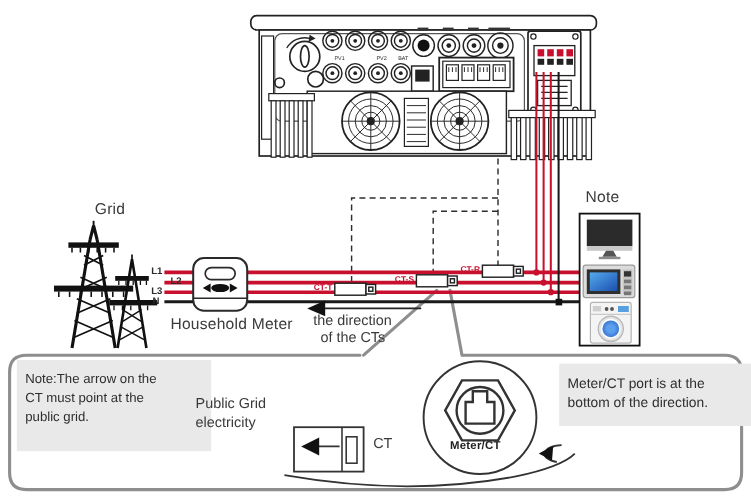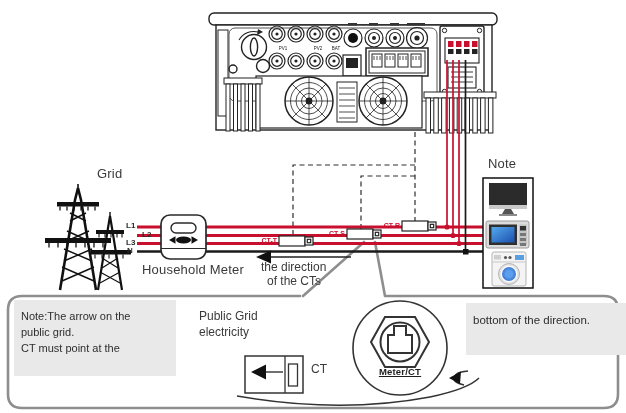--- a/index.html
+++ b/index.html
@@ -13,21 +13,21 @@
   .fs115{font-size:12px;}
   .wirelbl{font-size:8px;font-weight:700;color:#2b2b2b;line-height:1;}
   .cttag{font-size:7px;font-weight:700;color:#c8102e;line-height:1;width:26px;text-align:right;}
   .notebox{
     position:absolute;background:#e9e9e9;color:#2e2e2e;
     font-size:11px;line-height:1.45;padding:9px 7px;
   }
   .notebox div{white-space:nowrap;}
   .portnote{font-size:11.5px;line-height:1.4;}
   .meterct{position:absolute;font-size:9.5px;font-weight:700;color:#1e1e1e;
-    width:50px;text-align:center;letter-spacing:.2px;text-decoration:underline;}
+    width:50px;text-align:left;letter-spacing:.2px;}
 </style>
 </head>
 <body>
 
 <div id="stage">
 
   <svg class="layer" width="626" height="413" viewBox="0 0 626 413">
     <defs>
       <linearGradient id="mwblue" x1="0" y1="0" x2="1" y2="1">
         <stop offset="0" stop-color="#55aaee"></stop>
@@ -311,50 +311,51 @@
     </g>
 
     <g stroke="#333" fill="#fff">
       <circle cx="400" cy="348" r="47" stroke-width="1.6"></circle>
       <polygon points="371,342 385,317 415,317 429,342 415,367 385,367" stroke-width="2"></polygon>
       <circle cx="400" cy="342" r="19.5" stroke-width="2"></circle>
       <path d="M388 353 V335 h6 v-9 h12 v9 h6 v18 z" stroke-width="2"></path>
     </g>
   </svg>
 
-  <div class="lbl fs13" style="left:97px;top:166px;">Grid</div>
+  <div class="lbl fs13" style="left:79px;top:166px;">Grid</div>
 
   <div class="lbl wirelbl" style="left:126px;top:222px;">L1</div>
   <div class="lbl wirelbl" style="left:126px;top:230.5px;padding-left:16px;">L2</div>
   <div class="lbl wirelbl" style="left:126px;top:239px;text-align:center;">L3</div>
   <div class="lbl wirelbl" style="left:127px;top:247px;">N</div>
 
   <div class="lbl fs13" style="left:142px;top:262px;">Household Meter</div>
 
   <div class="lbl fs115" style="left:261px;top:260px;">the direction</div>
   <div class="lbl fs115" style="left:267px;top:274px;">of the CTs</div>
 
   <div class="lbl fs13" style="left:488px;top:156px;">Note</div>
 
   <div class="lbl cttag" style="left:251px;top:237px;">CT-T</div>
   <div class="lbl cttag" style="left:319px;top:230px;">CT-S</div>
   <div class="lbl cttag" style="left:374px;top:222px;">CT-R</div>
 
   <div class="notebox" style="left:14px;top:300px;width:148px;height:58px;">
     <div>Note:The  arrow on the</div>
+    <div>CT must point at the</div>
     <div>public grid.</div>
-    <div>CT must point at the</div>
   </div>
 
-  <div class="lbl fs115" style="left:163px;top:308px;line-height:1.35;margin-left:36px;">
+  <div class="lbl fs115" style="left:163px;top:328px;line-height:1.35;">
     <div>Public Grid</div>
     <div>electricity</div>
   </div>
 
   <div class="lbl fs115" style="left:311px;top:362px;">CT</div>
 
   <div class="meterct" style="left:375px;top:366px;">Meter/CT</div>
 
   <div class="notebox portnote" style="left:466px;top:303px;width:154px;height:34px;">
+    <div>Meter/CT port is at the</div>
     <div>bottom of the direction.</div>
   </div>
 
 </div>
 
 </body></html>

